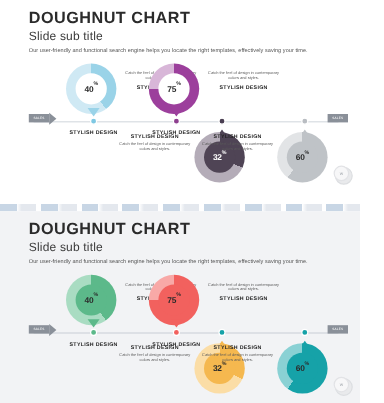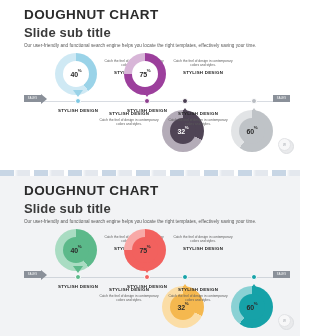--- a/index.html
+++ b/index.html
@@ -26,21 +26,21 @@
       #ffffff 30px,#ffffff 34px);
   }
 
   
   .hdr{position:absolute;left:24px;top:8px;right:14px;}
   .hdr .title{
     font-size:13.5px;font-weight:bold;letter-spacing:.4px;
     color:#2b2b2b;line-height:1.05;margin:0;
   }
   .hdr .subtitle{
-    font-size:13px;font-weight:bold;color:#3a3a3a;
+    font-size:10px;font-weight:normal;color:#3a3a3a;
     margin:3px 0 0 0;letter-spacing:.15px;
   }
   .hdr .lede{
     font-size:4.6px;color:#555;margin:3px 0 0 0;letter-spacing:.05px;
   }
 
   
   .axis{
     position:absolute;left:28px;right:18px;top:101px;height:1px;
     background:#d8dce2;

